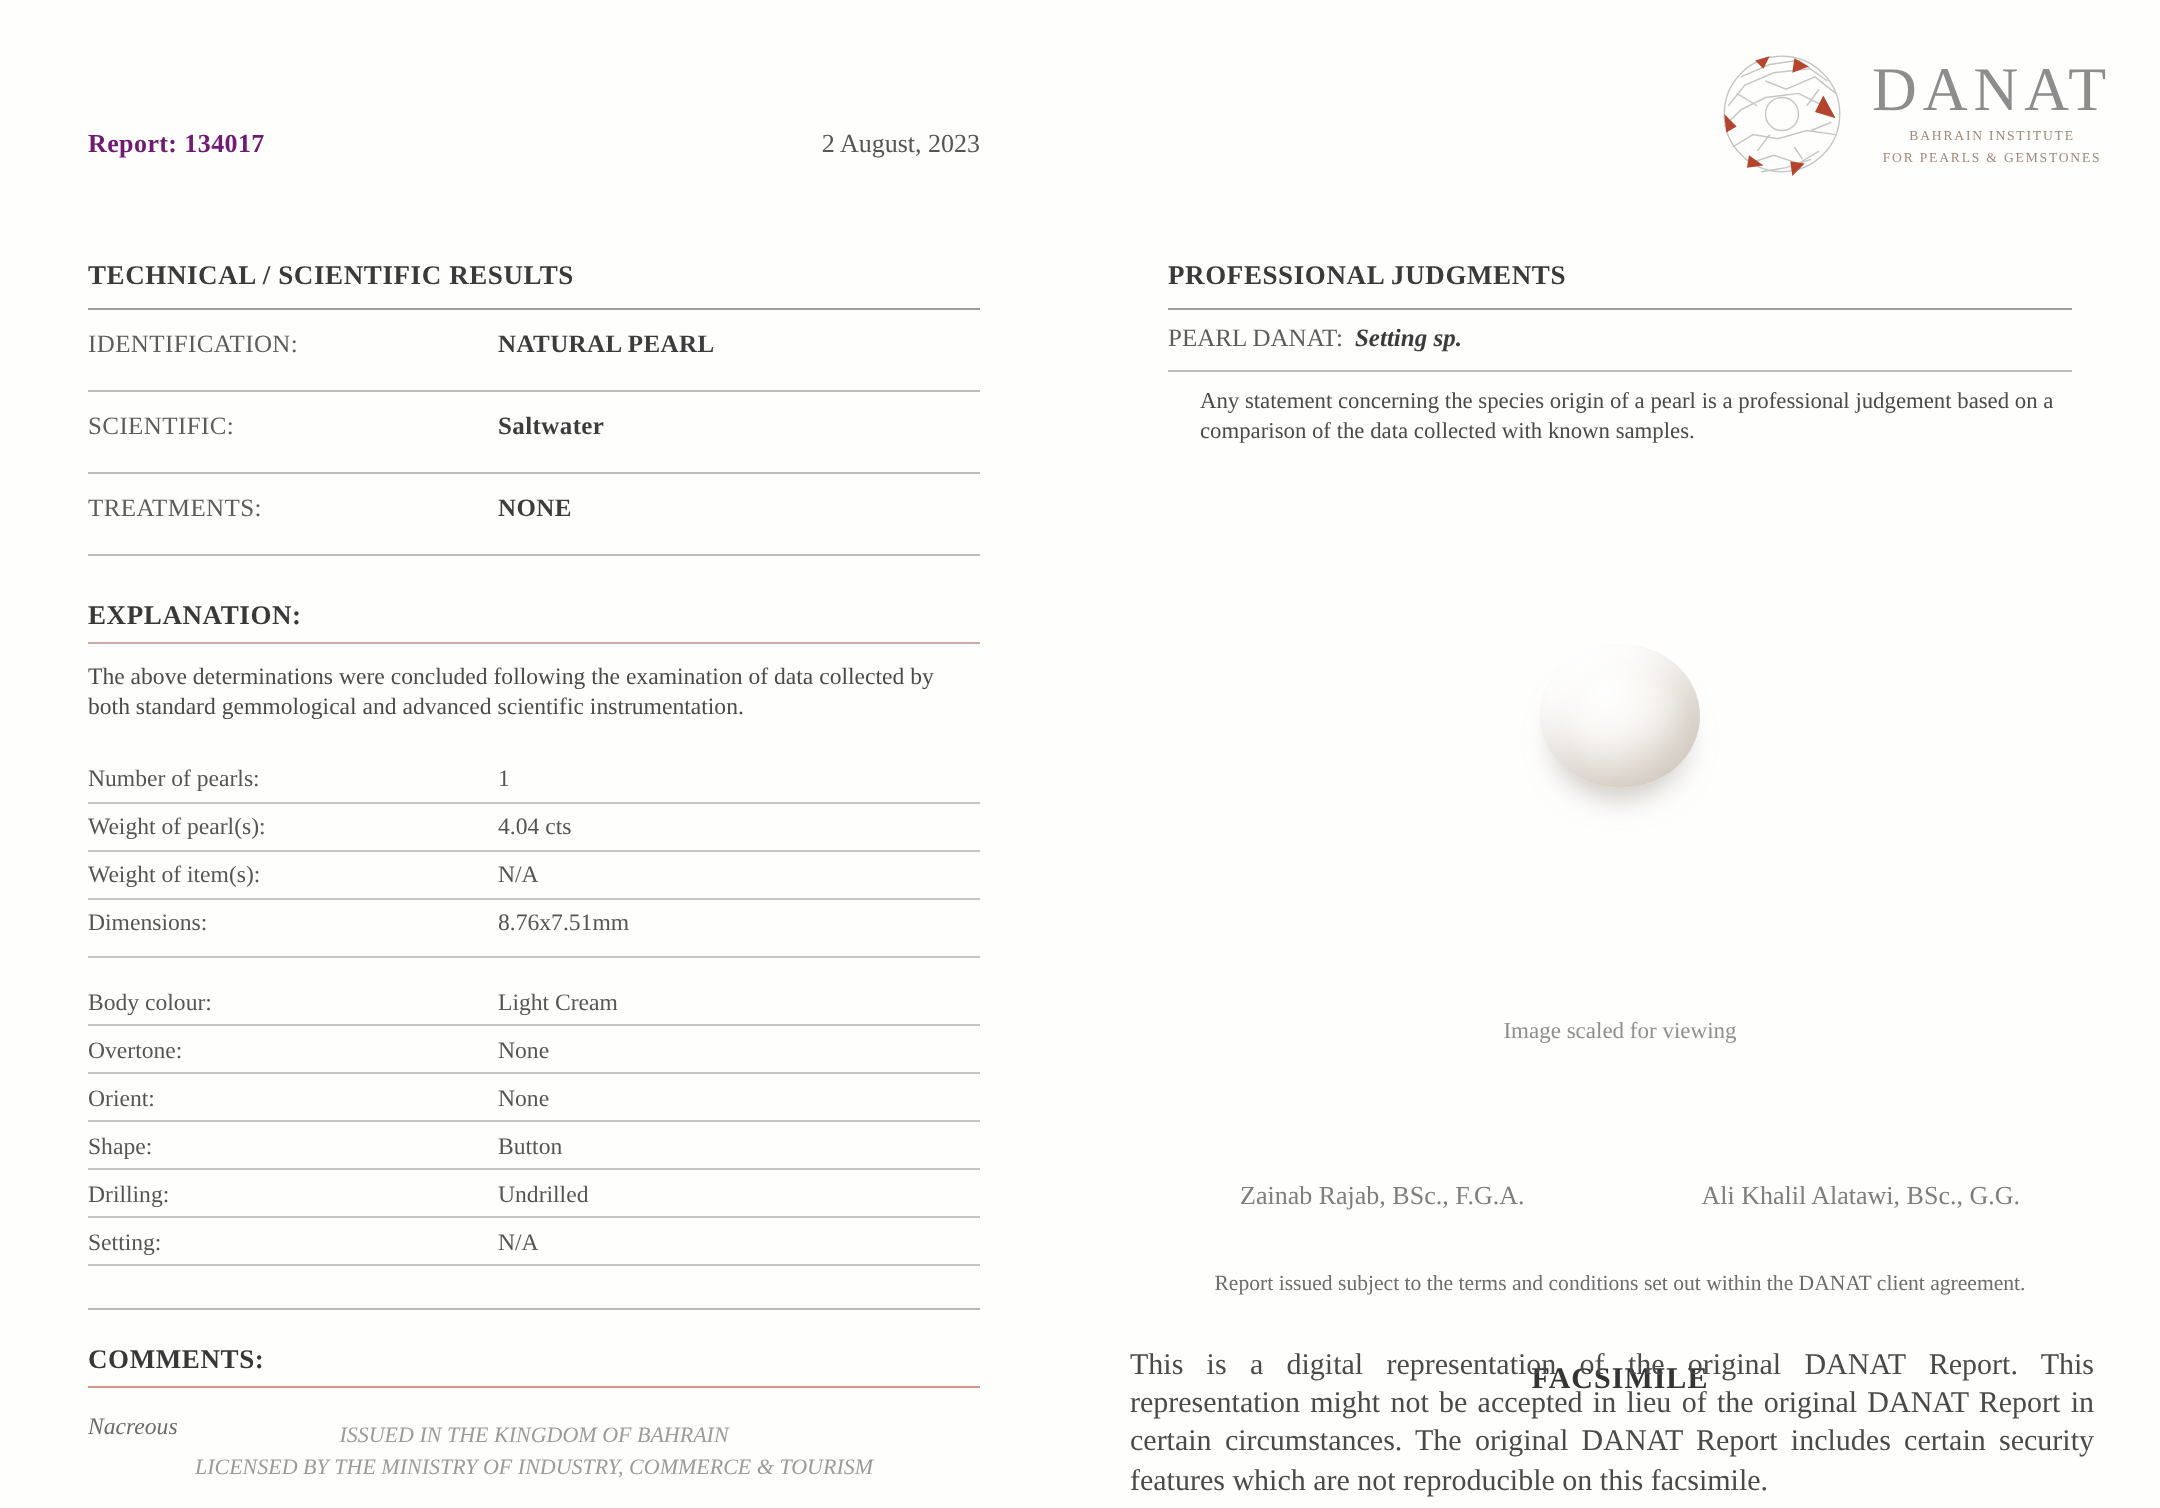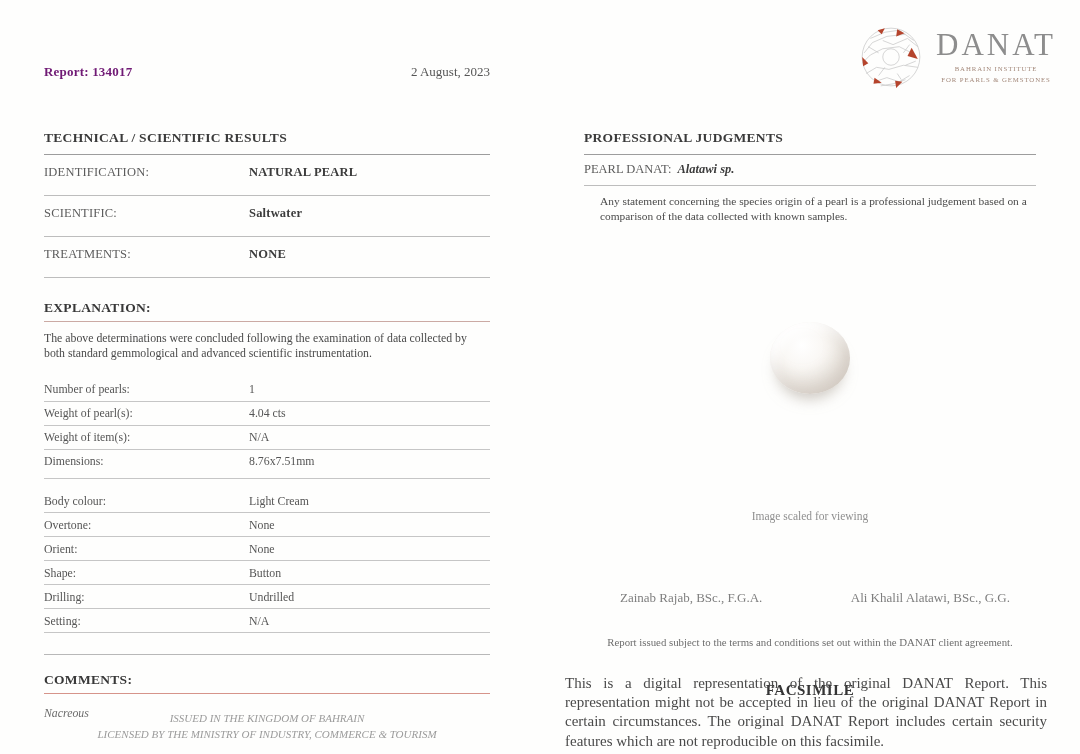--- a/index.html
+++ b/index.html
@@ -241,21 +241,21 @@
   <div class="footer">
     <div>ISSUED IN THE KINGDOM OF BAHRAIN</div>
     <div>LICENSED BY THE MINISTRY OF INDUSTRY, COMMERCE &amp; TOURISM</div>
   </div>
 
   <div class="right-col">
     <div class="section-title">PROFESSIONAL JUDGMENTS</div>
 
     <div class="origin-row">
       <span class="lbl">PEARL DANAT:</span>
-      <span class="val">Alatawi sp.</span>
+      <span class="val">Setting sp.</span>
     </div>
 
     <div class="judgment-note">Any statement concerning the species origin of a pearl is a professional judgement based on a comparison of the data collected with known samples.</div>
 
     <div class="pearl-wrap">
       <div class="pearl"></div>
     </div>
 
     <div class="img-caption">Image scaled for viewing</div>
 

